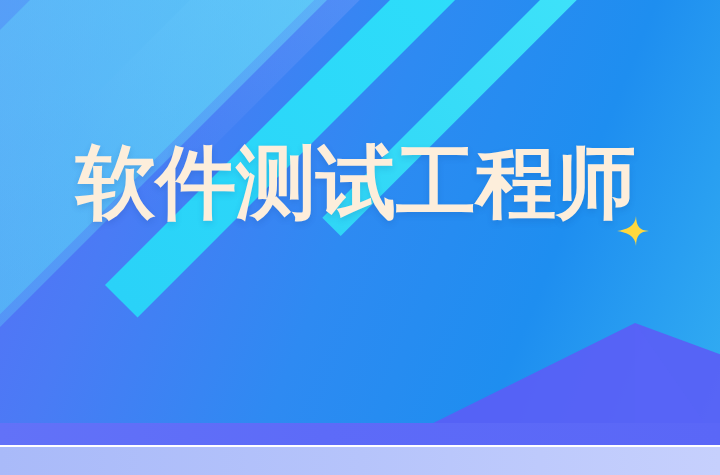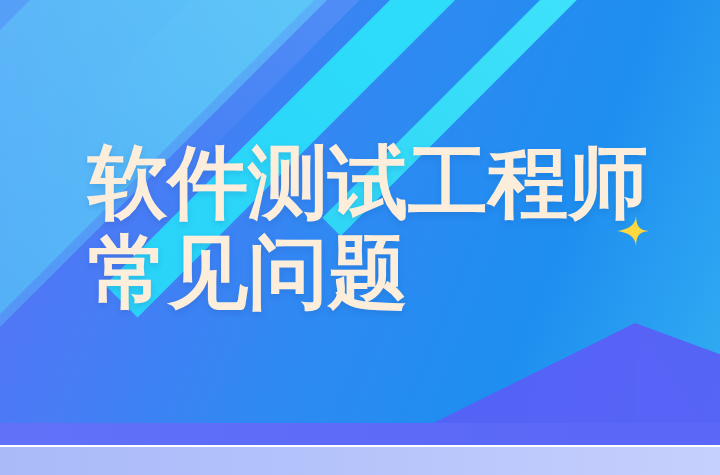--- a/index.html
+++ b/index.html
@@ -171,21 +171,21 @@
     font-weight: bold;
     letter-spacing: 7px;
     line-height: 1;
     white-space: nowrap;
     text-shadow: 0 1px 2px rgba(190,95,0,.25);
   }
 
   .headline {
     position: absolute;
     top: 138px;
-    left: 16px;
+    left: 4px;
   }
 
   .headline-line {
     color: #fdeedb;
     font-size: 80px;
     font-weight: bold;
     line-height: 1.12;
     letter-spacing: 0px;
     white-space: nowrap;
     text-shadow: 0 3px 6px rgba(20,60,140,.16);
@@ -216,21 +216,20 @@
     <div class="band-indigo"></div>
     <div class="band-divider"></div>
     <div class="band-lavender"></div>
   </div>
 
   <div class="content">
 
 
     <div class="headline">
       <div class="headline-line">软件测试工程师</div>
-      <div class="headline-line">常见问题</div>
     </div>
 
   </div>
 
   <svg class="sparkle" viewBox="0 0 34 34">
     <path d="M20 2 C20.4 12.5 23.6 16.4 33 17 C23.6 17.6 20.4 21.5 20 32 C19.6 21.5 10 18.4 1 17 C10 15.6 19.6 12.5 20 2 Z" fill="#ffd83d"></path>
   </svg>
 
 </div>
 

